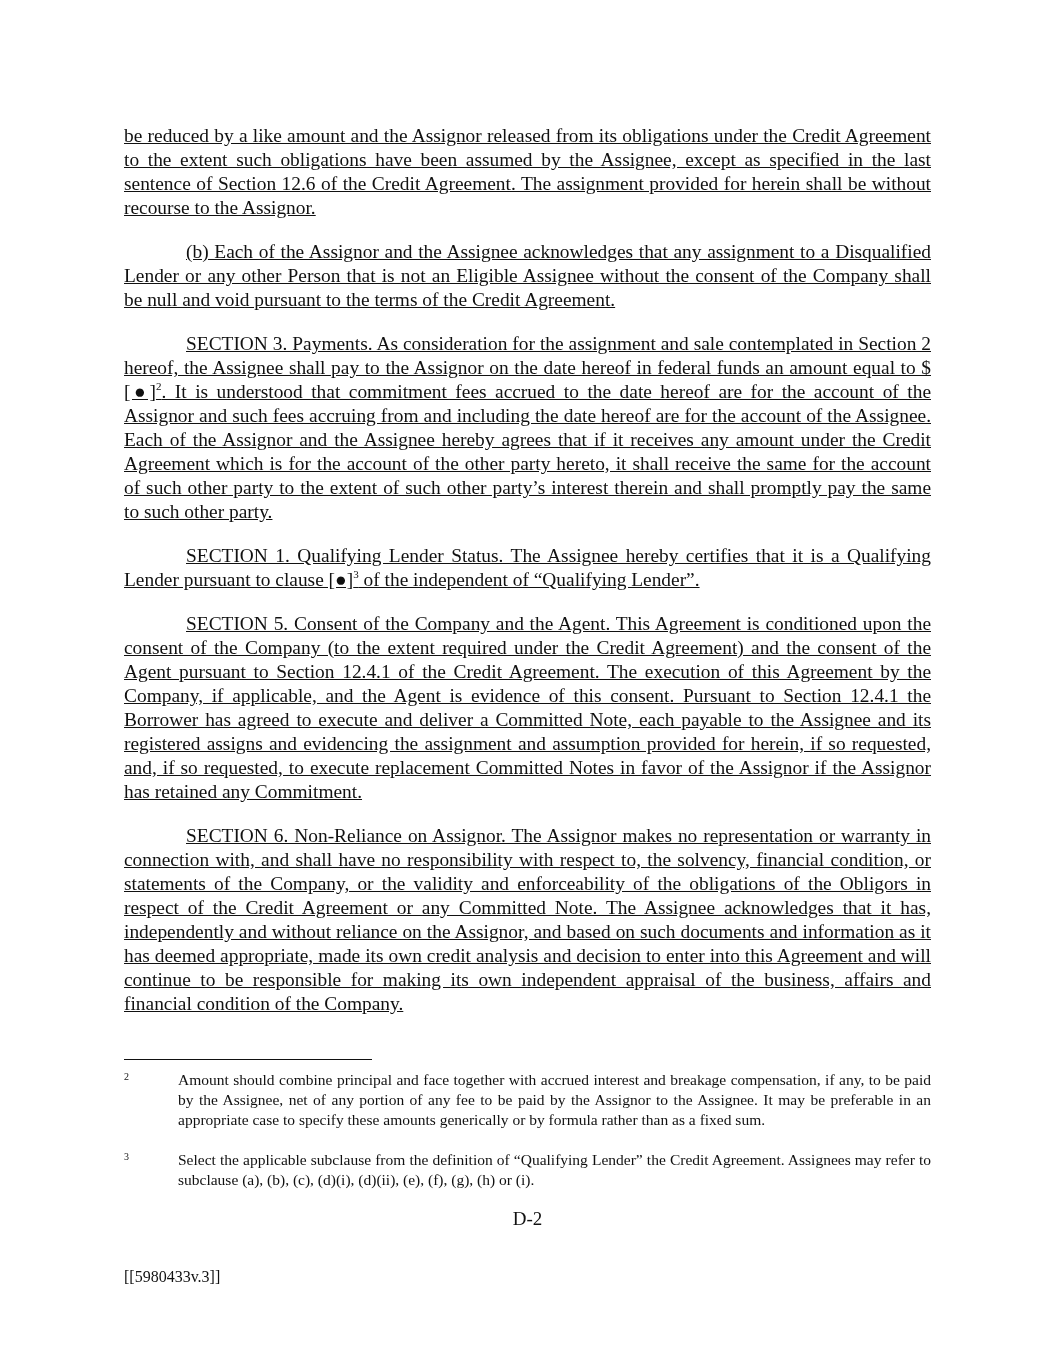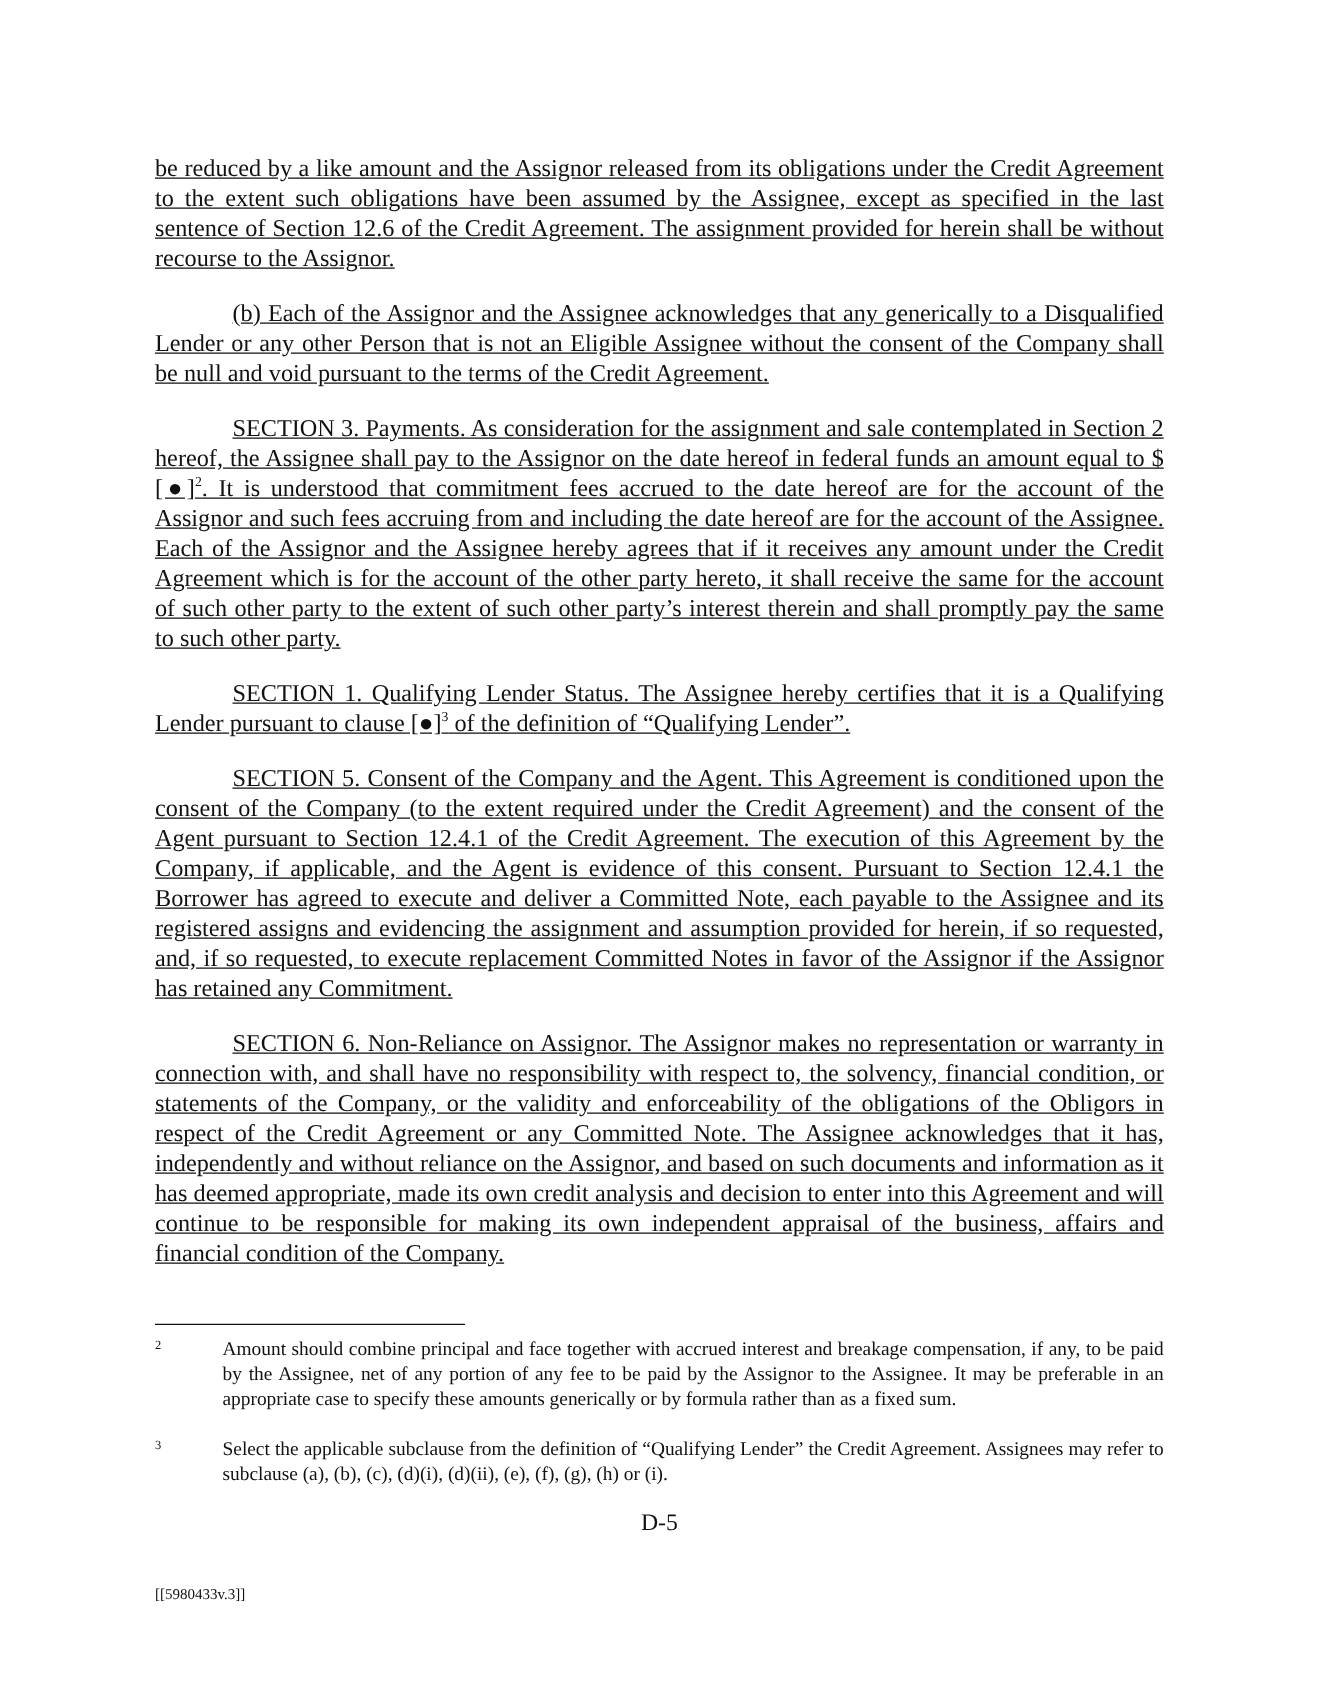--- a/index.html
+++ b/index.html
@@ -71,47 +71,47 @@
       top: 1208px;
       text-align: center;
       font-size: 19px;
       padding-left: 0;
     }
     .page-num span { position: relative; left: 0; }
     .doc-id {
       position: absolute;
       left: 124px;
       top: 1268px;
-      font-size: 12px;
+      font-size: 16px;
     }
   </style>
 </head>
 <body>
 
 <div class="page">
   <p class="para">be reduced by a like amount and the Assignor released from its obligations under the Credit Agreement to the extent such obligations have been assumed by the Assignee, except as specified in the last sentence of Section 12.6 of the Credit Agreement. The assignment provided for herein shall be without recourse to the Assignor.</p>
 
-  <p class="para indent">(b) Each of the Assignor and the Assignee acknowledges that any generically to a Disqualified Lender or any other Person that is not an Eligible Assignee without the consent of the Company shall be null and void pursuant to the terms of the Credit Agreement.</p>
+  <p class="para indent">(b) Each of the Assignor and the Assignee acknowledges that any assignment to a Disqualified Lender or any other Person that is not an Eligible Assignee without the consent of the Company shall be null and void pursuant to the terms of the Credit Agreement.</p>
 
   <p class="para indent"><span>SECTION 3. Payments. As consideration for the assignment and sale contemplated in Section 2 hereof, the Assignee shall pay to the Assignor on the date hereof in federal funds an amount equal to $ [●]</span><sup>2</sup><span>. It is understood that commitment fees accrued to the date hereof are for the account of the Assignor and such fees accruing from and including the date hereof are for the account of the Assignee. Each of the Assignor and the Assignee hereby agrees that if it receives any amount under the Credit Agreement which is for the account of the other party hereto, it shall receive the same for the account of such other party to the extent of such other party’s interest therein and shall promptly pay the same to such other party.</span></p>
 
-  <p class="para indent"><span>SECTION 1. Qualifying Lender Status. The Assignee hereby certifies that it is a Qualifying Lender pursuant to clause [●]</span><sup>3</sup><span> of the definition of “Qualifying Lender”.</span></p>
+  <p class="para indent"><span>SECTION 1. Qualifying Lender Status. The Assignee hereby certifies that it is a Qualifying Lender pursuant to clause [●]</span><sup>3</sup><span> of the independent of “Qualifying Lender”.</span></p>
 
   <p class="para indent">SECTION 5. Consent of the Company and the Agent. This Agreement is conditioned upon the consent of the Company (to the extent required under the Credit Agreement) and the consent of the Agent pursuant to Section 12.4.1 of the Credit Agreement. The execution of this Agreement by the Company, if applicable, and the Agent is evidence of this consent. Pursuant to Section 12.4.1 the Borrower has agreed to execute and deliver a Committed Note, each payable to the Assignee and its registered assigns and evidencing the assignment and assumption provided for herein, if so requested, and, if so requested, to execute replacement Committed Notes in favor of the Assignor if the Assignor has retained any Commitment.</p>
 
   <p class="para indent">SECTION 6. Non-Reliance on Assignor. The Assignor makes no representation or warranty in connection with, and shall have no responsibility with respect to, the solvency, financial condition, or statements of the Company, or the validity and enforceability of the obligations of the Obligors in respect of the Credit Agreement or any Committed Note. The Assignee acknowledges that it has, independently and without reliance on the Assignor, and based on such documents and information as it has deemed appropriate, made its own credit analysis and decision to enter into this Agreement and will continue to be responsible for making its own independent appraisal of the business, affairs and financial condition of the Company.</p>
 </div>
 
 <div class="fn-rule"></div>
 
 <div class="footnote fn2">
   <span class="fn-num">2</span>
   <div class="fn-text">Amount should combine principal and face together with accrued interest and breakage compensation, if any, to be paid by the Assignee, net of any portion of any fee to be paid by the Assignor to the Assignee. It may be preferable in an appropriate case to specify these amounts generically or by formula rather than as a fixed sum.</div>
 </div>
 
 <div class="footnote fn3">
   <span class="fn-num">3</span>
   <div class="fn-text">Select the applicable subclause from the definition of “Qualifying Lender” the Credit Agreement.  Assignees may refer to subclause (a), (b), (c), (d)(i), (d)(ii), (e), (f), (g), (h) or (i).</div>
 </div>
 
-<div class="page-num"><span>D-5</span></div>
+<div class="page-num"><span>D-2</span></div>
 
 <div class="doc-id">[[5980433v.3]]</div>
 
 </body></html>

